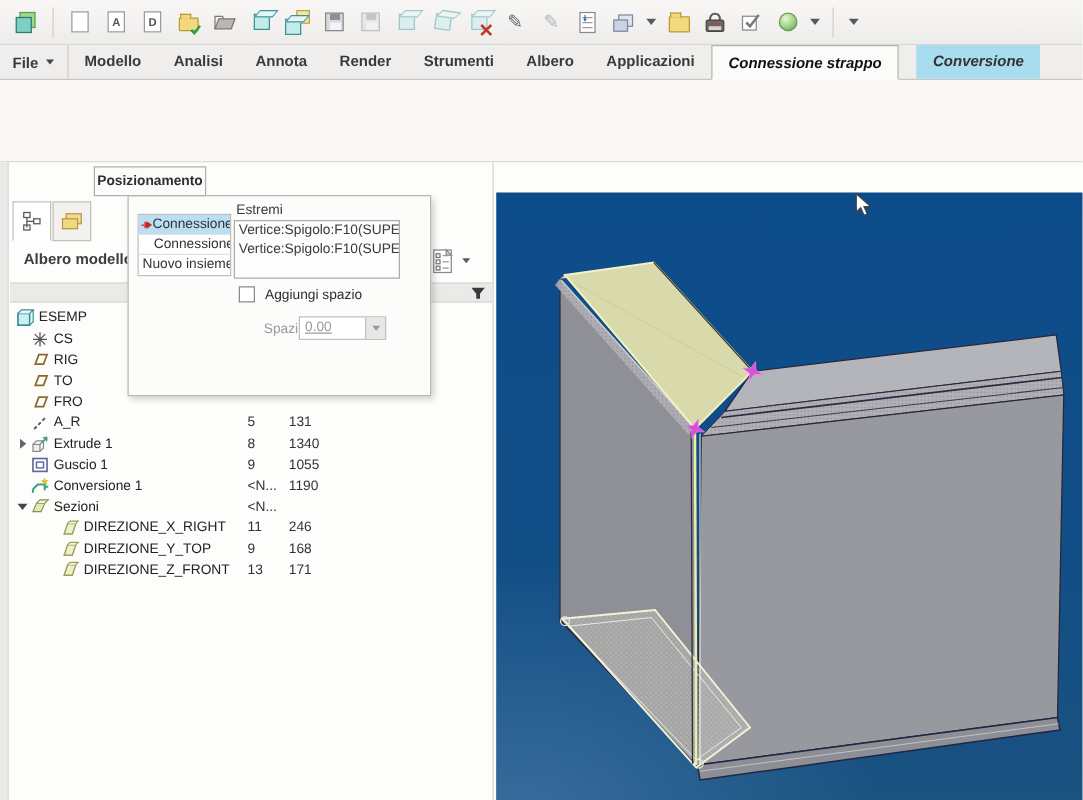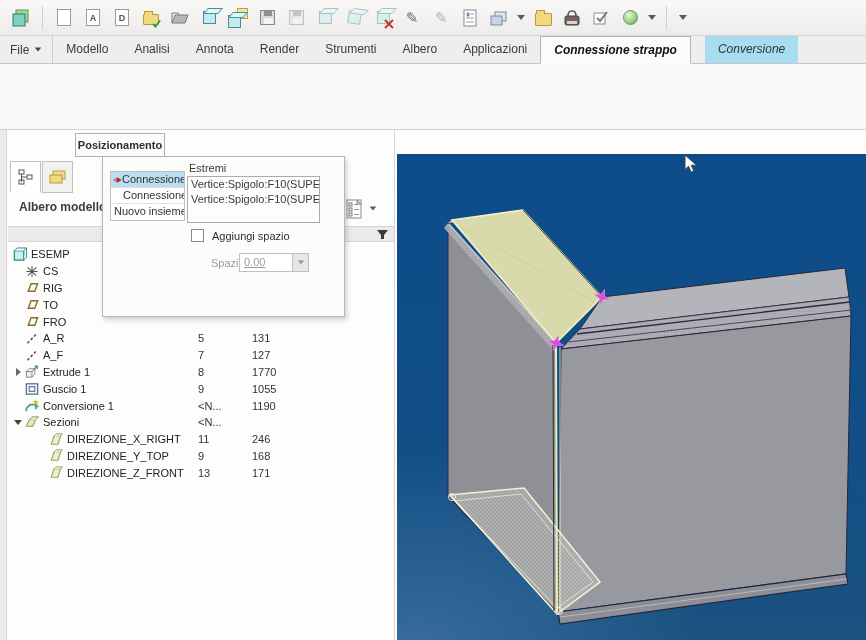--- a/index.html
+++ b/index.html
@@ -25,21 +25,21 @@
   .floppy::before { content:""; position:absolute; left:3px; top:0; width:8px; height:5px; background:#8e8e96; }
   .floppy::after { content:""; position:absolute; left:3px; bottom:0; width:9px; height:6px; background:#f4f4f6; }
   .dim { opacity:.45; }
   .pencil { font-size:15px; color:#6b6b6b; line-height:1; }
   .sphere { width:15px; height:15px; border-radius:50%;
     background:radial-gradient(circle at 35% 30%, #e6f6d8, #9cd184 55%, #5f9c4c); border:1px solid #6a9a58; }
 
   
   #ribbontabs { position:absolute; left:0; top:36px; width:866px; height:28px;
     background:#efeeec; border-bottom:1px solid #c9c7c5; display:flex; align-items:flex-end; font-size:12px; }
-  .rtab { padding:0 13px; height:27px; line-height:26px; color:#3a3a3a; white-space:nowrap; }
+  .rtab { padding:0 13px; height:27px; line-height:26px; color:#3a3a3a; white-space:nowrap;font-weight:bold; }
   .rtab-file { border-right:1px solid #cfcdcb; padding:0 10px; display:flex; align-items:center; gap:5px; height:27px; }
   .rtab-file .caret { border-top-color:#444; transform:scale(.8); }
   .rtab-conv { background:#a8ddf0; font-style:italic; margin-left:14px; color:#333; }
   .rtab-active { background:#fbfbfa; border:1px solid #b5b3b1; border-bottom:1px solid #fbfbfa;
     font-weight:bold; font-style:italic; color:#111; height:28px; line-height:27px; margin-bottom:-1px; }
 
   
   #dashboard { position:absolute; left:0; top:64px; width:866px; height:66px;
     background:#f9f8f6; border-bottom:1px solid #d5d3d1; }
   #collector-icon { position:absolute; left:15px; top:87px; width:18px; height:18px;
@@ -75,21 +75,21 @@
 
   
   #tree-rows { position:absolute; left:8px; top:116px; width:386px; }
   .trow { position:relative; height:16.8px; display:flex; align-items:center; }
   .texp { width:12px; flex:0 0 auto; display:flex; align-items:center; justify-content:center; }
   .ind0 { padding-left:4px; } .ind1 { padding-left:16px; } .ind2 { padding-left:40px; }
   .ind1b { padding-left:4px; }
   .tico { width:16px; height:15px; flex:0 0 auto; margin-right:3px; }
   .tlabel { white-space:nowrap; overflow:hidden; max-width:152px; color:#222; }
   .tc1 { position:absolute; left:190px; width:34px; color:#333; }
-  .tc2 { position:absolute; left:223px; width:44px; color:#333;margin-left:21px; }
+  .tc2 { position:absolute; left:223px; width:44px; color:#333; }
   .tri-r { width:0; height:0; border-top:4px solid transparent; border-bottom:4px solid transparent; border-left:5px solid #666; }
   .tri-d { width:0; height:0; border-left:4px solid transparent; border-right:4px solid transparent; border-top:5px solid #444; }
 
   
   #pop-tab { position:absolute; left:75px; top:3px; width:90px; height:24px; background:#fbfbfa;
     border:1px solid #b2b0ae; display:flex; align-items:center; justify-content:center;
     font-weight:bold; color:#2e2e2e; z-index:6; }
   #pop-body { position:absolute; left:102px; top:26px; width:243px; height:161px; background:#fcfcfb;
     border:1px solid #b8b6b4; box-shadow:2px 3px 5px rgba(0,0,0,.18); z-index:5; }
   #sets-list { position:absolute; left:7px; top:14px; width:75px; border:1px solid #c2c0be; background:#fff; }
@@ -408,38 +408,30 @@
         <span class="tc2"></span>
       </div>
     <div class="trow ind1">
         <svg class="tico">
           <use href="#s-axis"></use>
         </svg>
         <span class="tlabel">A_R</span>
         <span class="tc1">5</span>
         <span class="tc2">131</span>
       </div>
-    <div class="trow ind1">
-        <svg class="tico">
-          <use href="#s-axis"></use>
-        </svg>
-        <span class="tlabel">A_F</span>
-        <span class="tc1">7</span>
-        <span class="tc2">127</span>
-      </div>
     <div class="trow ind1b">
         <span class="texp">
           <span class="tri-r"></span>
         </span>
         <svg class="tico">
           <use href="#s-extrude"></use>
         </svg>
         <span class="tlabel">Extrude 1</span>
         <span class="tc1">8</span>
-        <span class="tc2">1770</span>
+        <span class="tc2">1340</span>
       </div>
     <div class="trow ind1">
         <svg class="tico">
           <use href="#s-shell"></use>
         </svg>
         <span class="tlabel">Guscio 1</span>
         <span class="tc1">9</span>
         <span class="tc2">1055</span>
       </div>
     <div class="trow ind1">

